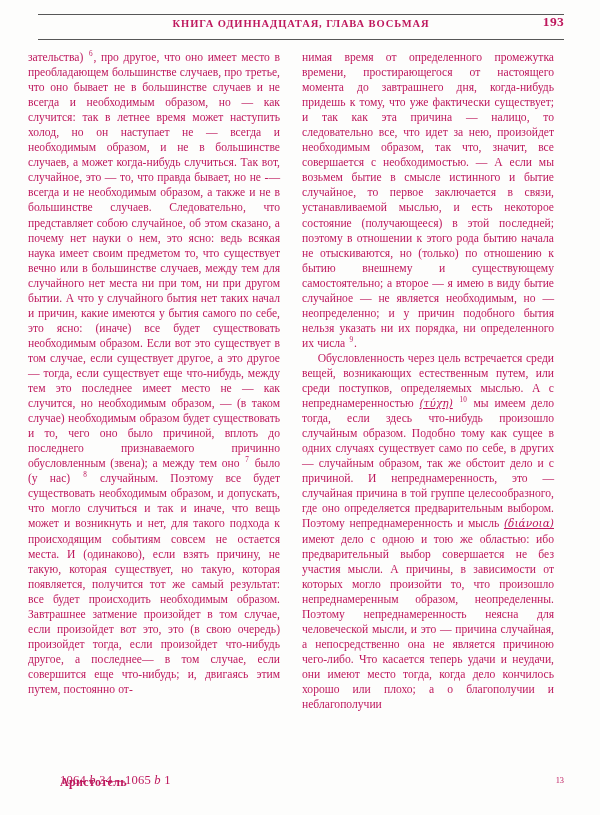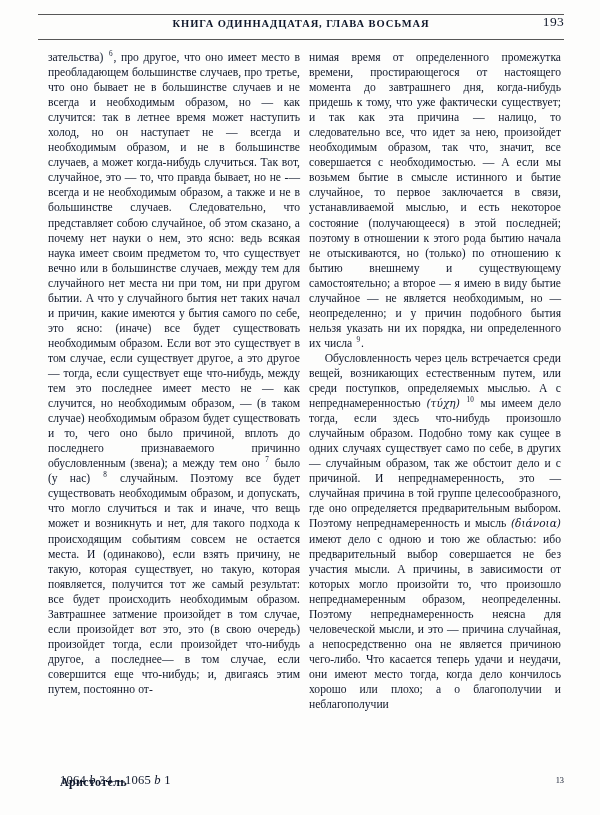--- a/index.html
+++ b/index.html
@@ -6,21 +6,21 @@
     margin: 0;
     padding: 0;
     background: #ffffff;
   }
   .page {
     position: relative;
     width: 600px;
     height: 815px;
     background: #fdfdfc;
     font-family: "Liberation Serif", "DejaVu Serif", serif;
-    color: #0f172a;
+    color: #be185d;
     overflow: hidden;
     box-sizing: border-box;
   }
   
   .runhead {
     position: absolute;
     left: 38px;
     right: 36px;
     top: 14px;
     height: 26px;
@@ -50,32 +50,32 @@
     font-size: 10.5px;
     letter-spacing: .9px;
     font-weight: 700;
     white-space: nowrap;
   }
   .runhead-page {
     position: absolute;
     right: 0;
     top: 0;
     font-size: 13.5px;
-    font-weight: 400;
+    font-weight: 700;
     letter-spacing: .3px;
   }
 
   
   .columns {
     position: absolute;
-    left: 48px;
+    left: 28px;
     top: 50px;
     width: 527px;
     display: flex;
-    gap: 9px;
+    gap: 22px;
   }
   .col {
     width: 252px;
   }
   .col p {
     margin: 0;
     font-size: 11.6px;
     line-height: 15.04px;
     text-align: justify;
     text-justify: inter-word;
@@ -91,20 +91,21 @@
   sup {
     font-size: 7.2px;
     vertical-align: super;
     line-height: 0;
     padding: 0 1px;
   }
   .gk {
     font-family: "DejaVu Serif", serif;
     font-style: italic;
     font-size: 10.6px;
+    text-decoration: underline;
   }
 
   
   .footer {
     position: absolute;
     left: 60px;
     right: 36px;
     bottom: 26px;
     height: 16px;
   }

